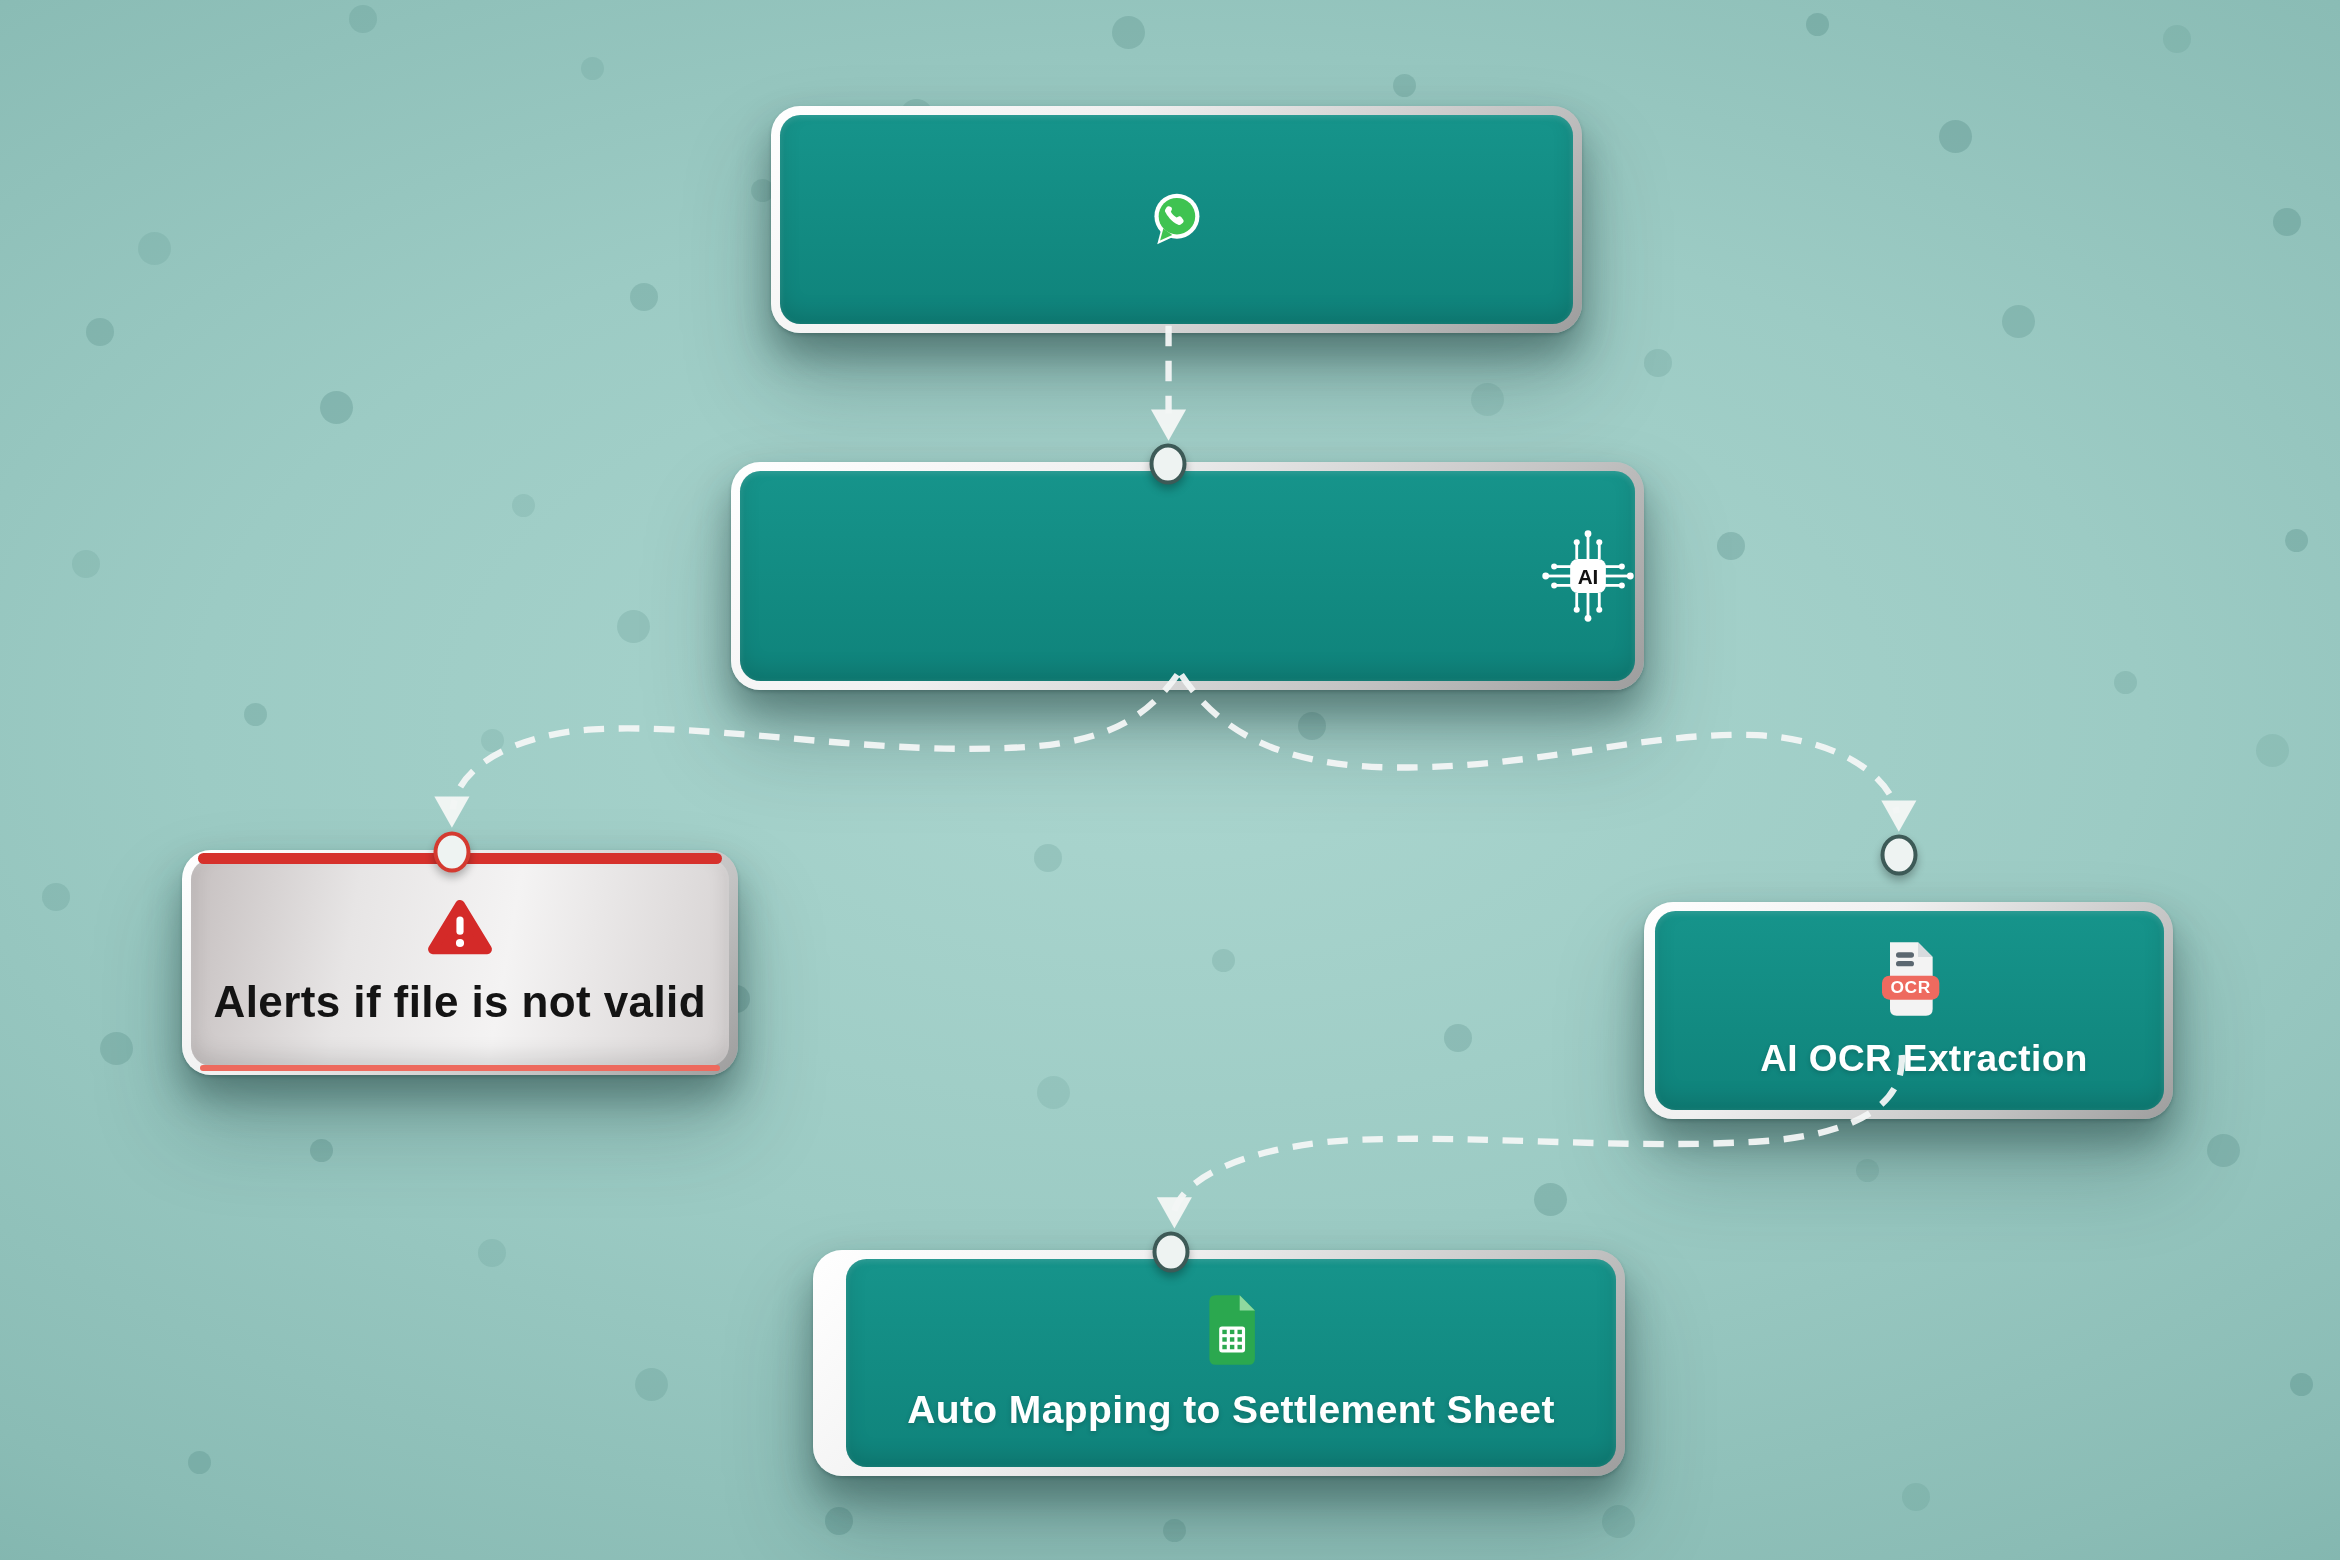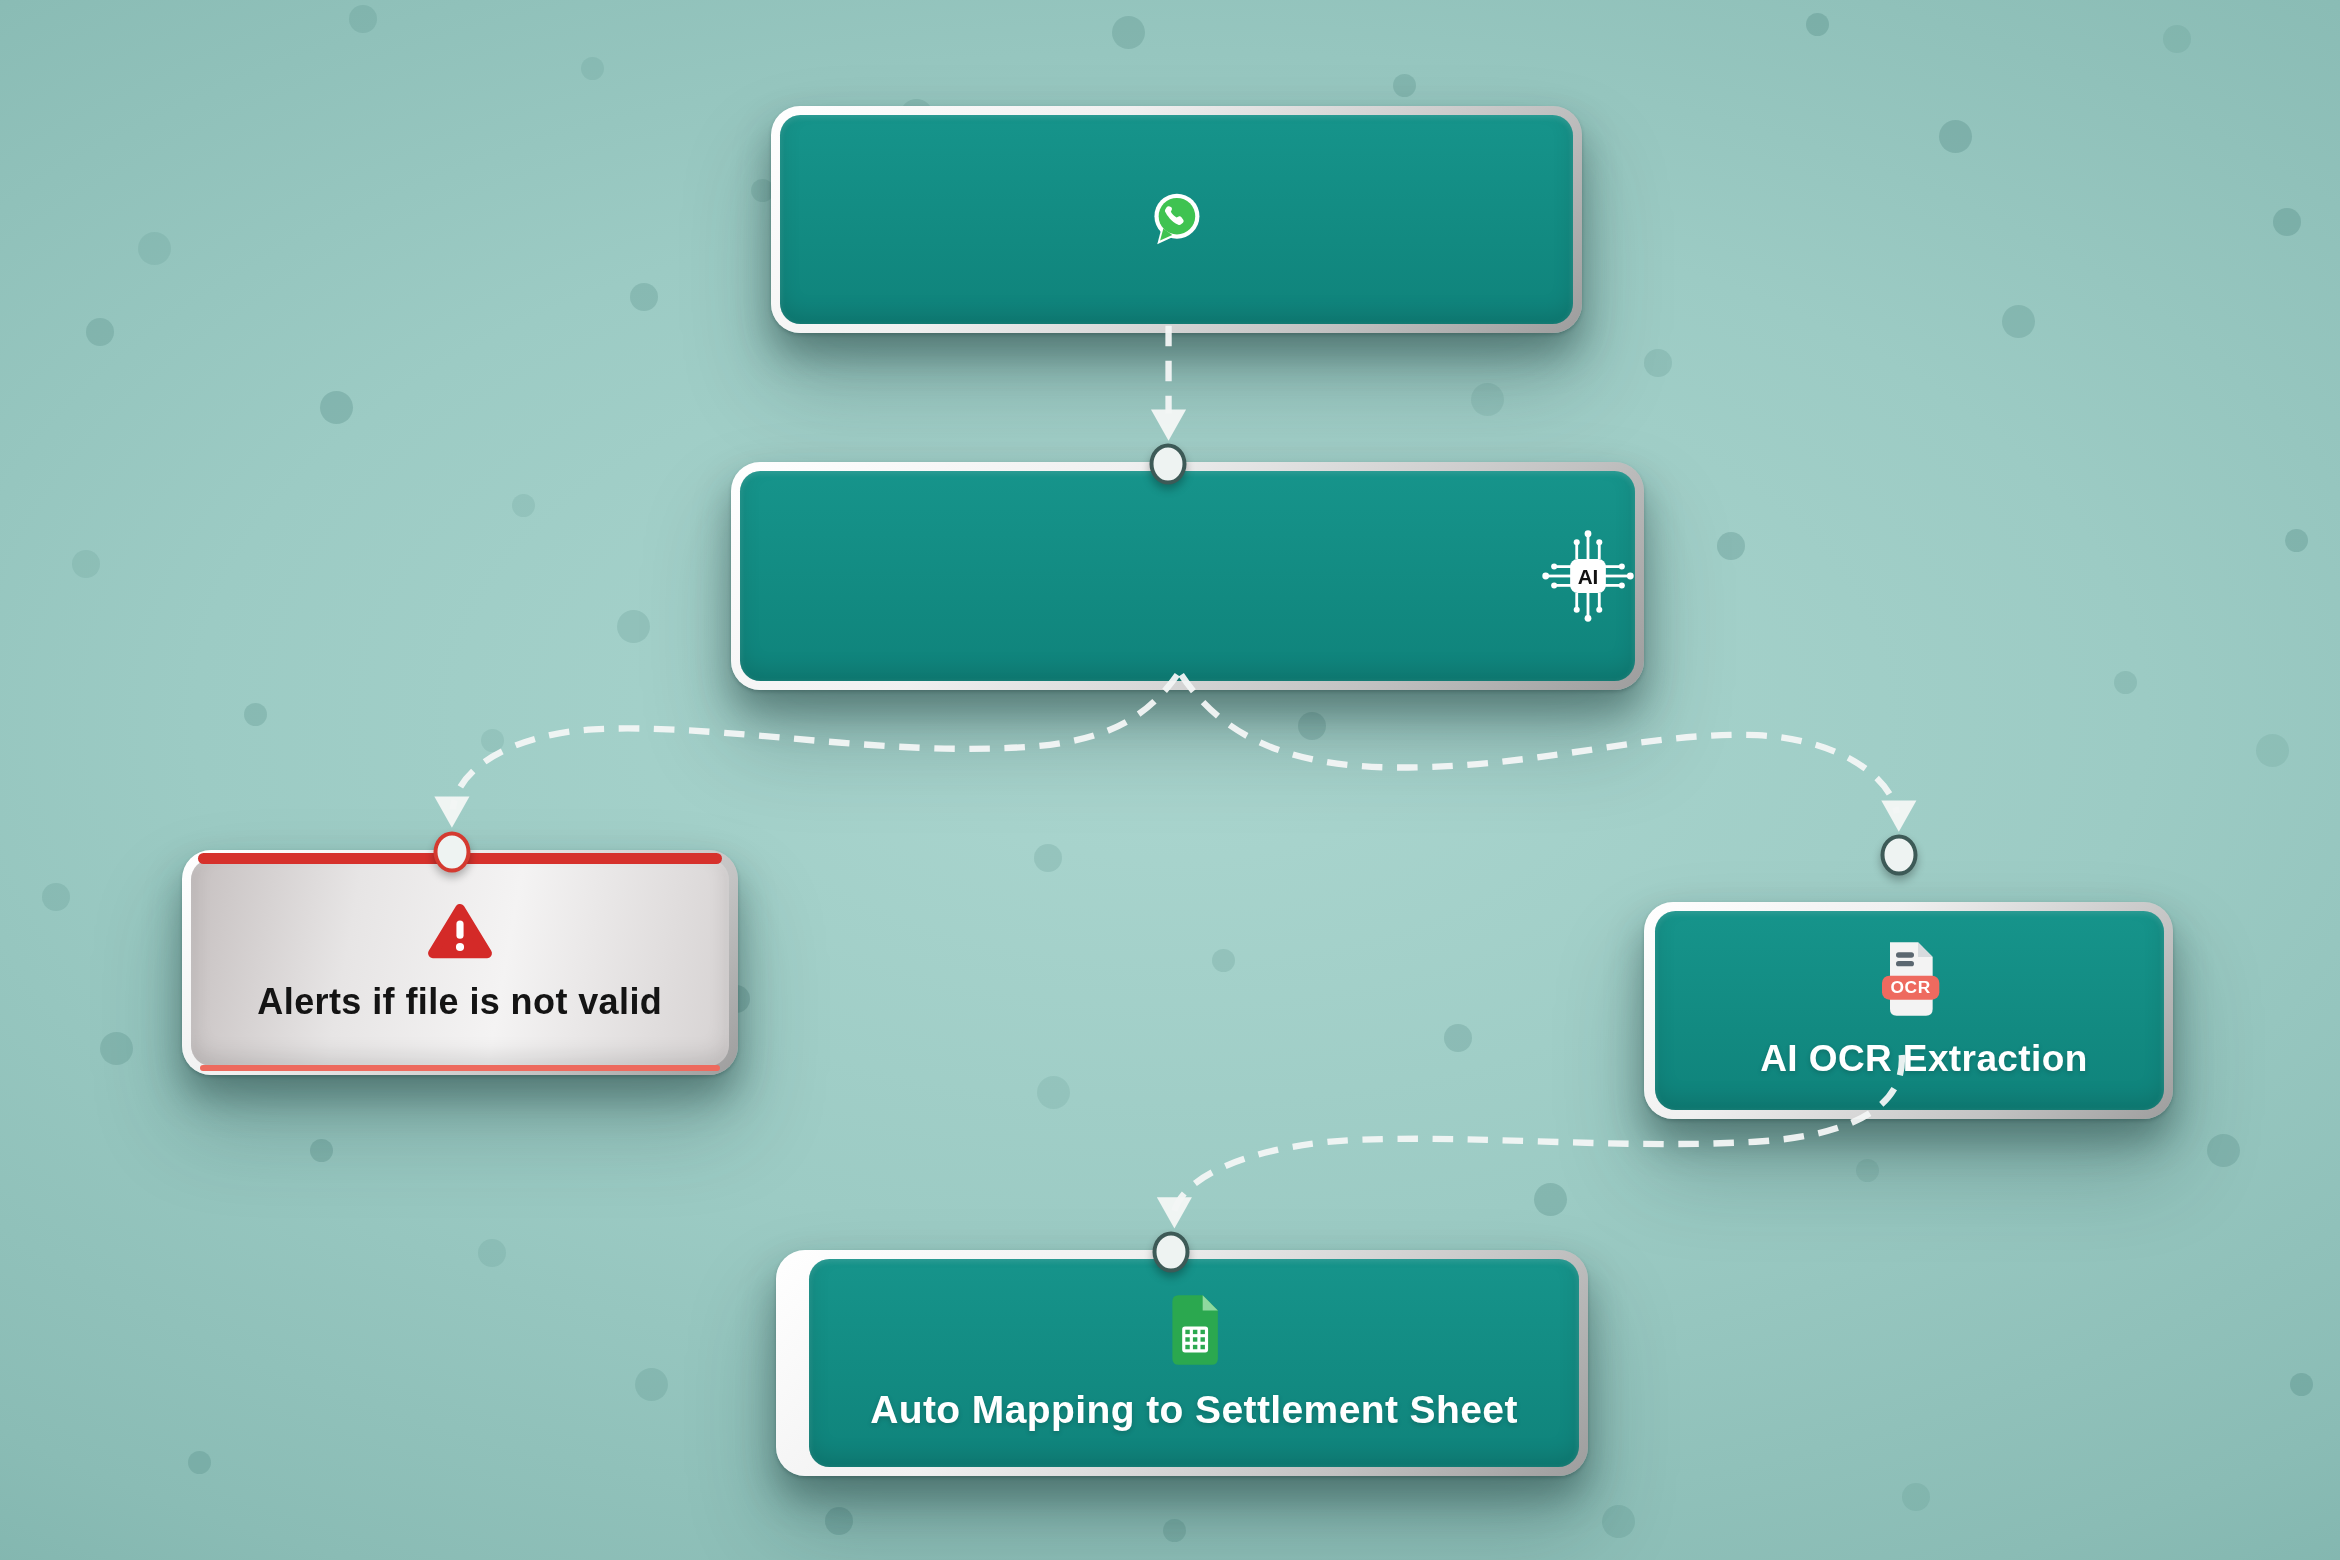--- a/index.html
+++ b/index.html
@@ -33,21 +33,21 @@
     gap:19.5px;
   }
   .red-strip-top{position:absolute;z-index:3;top:2.9px;left:15.6px;right:15.6px;height:10.7px;background:#d6312c;border-radius:7.8px;}
   .red-strip-bottom{position:absolute;z-index:3;bottom:3.9px;left:17.6px;right:17.6px;height:5.9px;background:#ed6a5e;border-radius:3.9px;}
 
   .node-label{
     color:#ffffff;font-size:39px;font-weight:600;letter-spacing:0.4px;white-space:nowrap;
     text-shadow:0 2px 4.9px rgba(0,0,0,.18);
   }
   .node.classification-node .node-inner{gap:7.8px;align-items:flex-end;}
-  .node.alert-node .node-label{color:#141414;font-size:36px;font-weight:700;text-shadow:none;}
+  .node.alert-node .node-label{color:#141414;font-size:44px;font-weight:700;text-shadow:none;}
   .node.ocr-node .node-label{font-size:37px;margin-left:29px;}
   .icon-wrap{display:flex;align-items:center;justify-content:center;}
 
   
   .port{
     position:absolute;z-index:4;width:29px;height:33px;border-radius:50%;
     background:#eef3f2;border:4.9px solid #3d5a57;transform:translate(-50%,-50%);
     box-shadow:0 4.9px 8.8px rgba(0,0,0,.28);
   }
   .port.red{border-color:#d43a30;}
@@ -201,21 +201,21 @@
           <rect x="27" y="17" width="27" height="8" rx="4" fill="#5b6770"></rect>
           <rect x="27" y="30" width="27" height="8" rx="4" fill="#5b6770"></rect>
           <rect x="6" y="52" width="86" height="36" rx="11" fill="#ee6a5f"></rect>
           <text x="49" y="78" text-anchor="middle" font-size="26" font-weight="bold" fill="#ffffff" letter-spacing="1">OCR</text>
         </svg>
       </div>
       <div class="node-label">AI OCR Extraction</div>
     </div>
   </div>
 
-  <div class="node" style="left:776px;top:1250px;width:770px;height:208px;padding-left:33px;">
+  <div class="node" style="left:813px;top:1250px;width:770px;height:208px;padding-left:33px;">
     <div class="node-inner">
       <div class="icon-wrap">
         <svg width="55" height="72" viewBox="0 0 86 114">
           <path d="M18 2 H56 L80 26 V102 Q80 112 70 112 H18 Q8 112 8 102 V12 Q8 2 18 2 Z" fill="#2ba84f"></path>
           <path d="M56 2 L80 26 H56 Z" fill="#8fd99f"></path>
           <g stroke="#ffffff" stroke-width="5" fill="none">
             <rect x="26" y="54" width="36" height="36" rx="2"></rect>
             <line x1="38" y1="54" x2="38" y2="90"></line>
             <line x1="50" y1="54" x2="50" y2="90"></line>
             <line x1="26" y1="66" x2="62" y2="66"></line>

